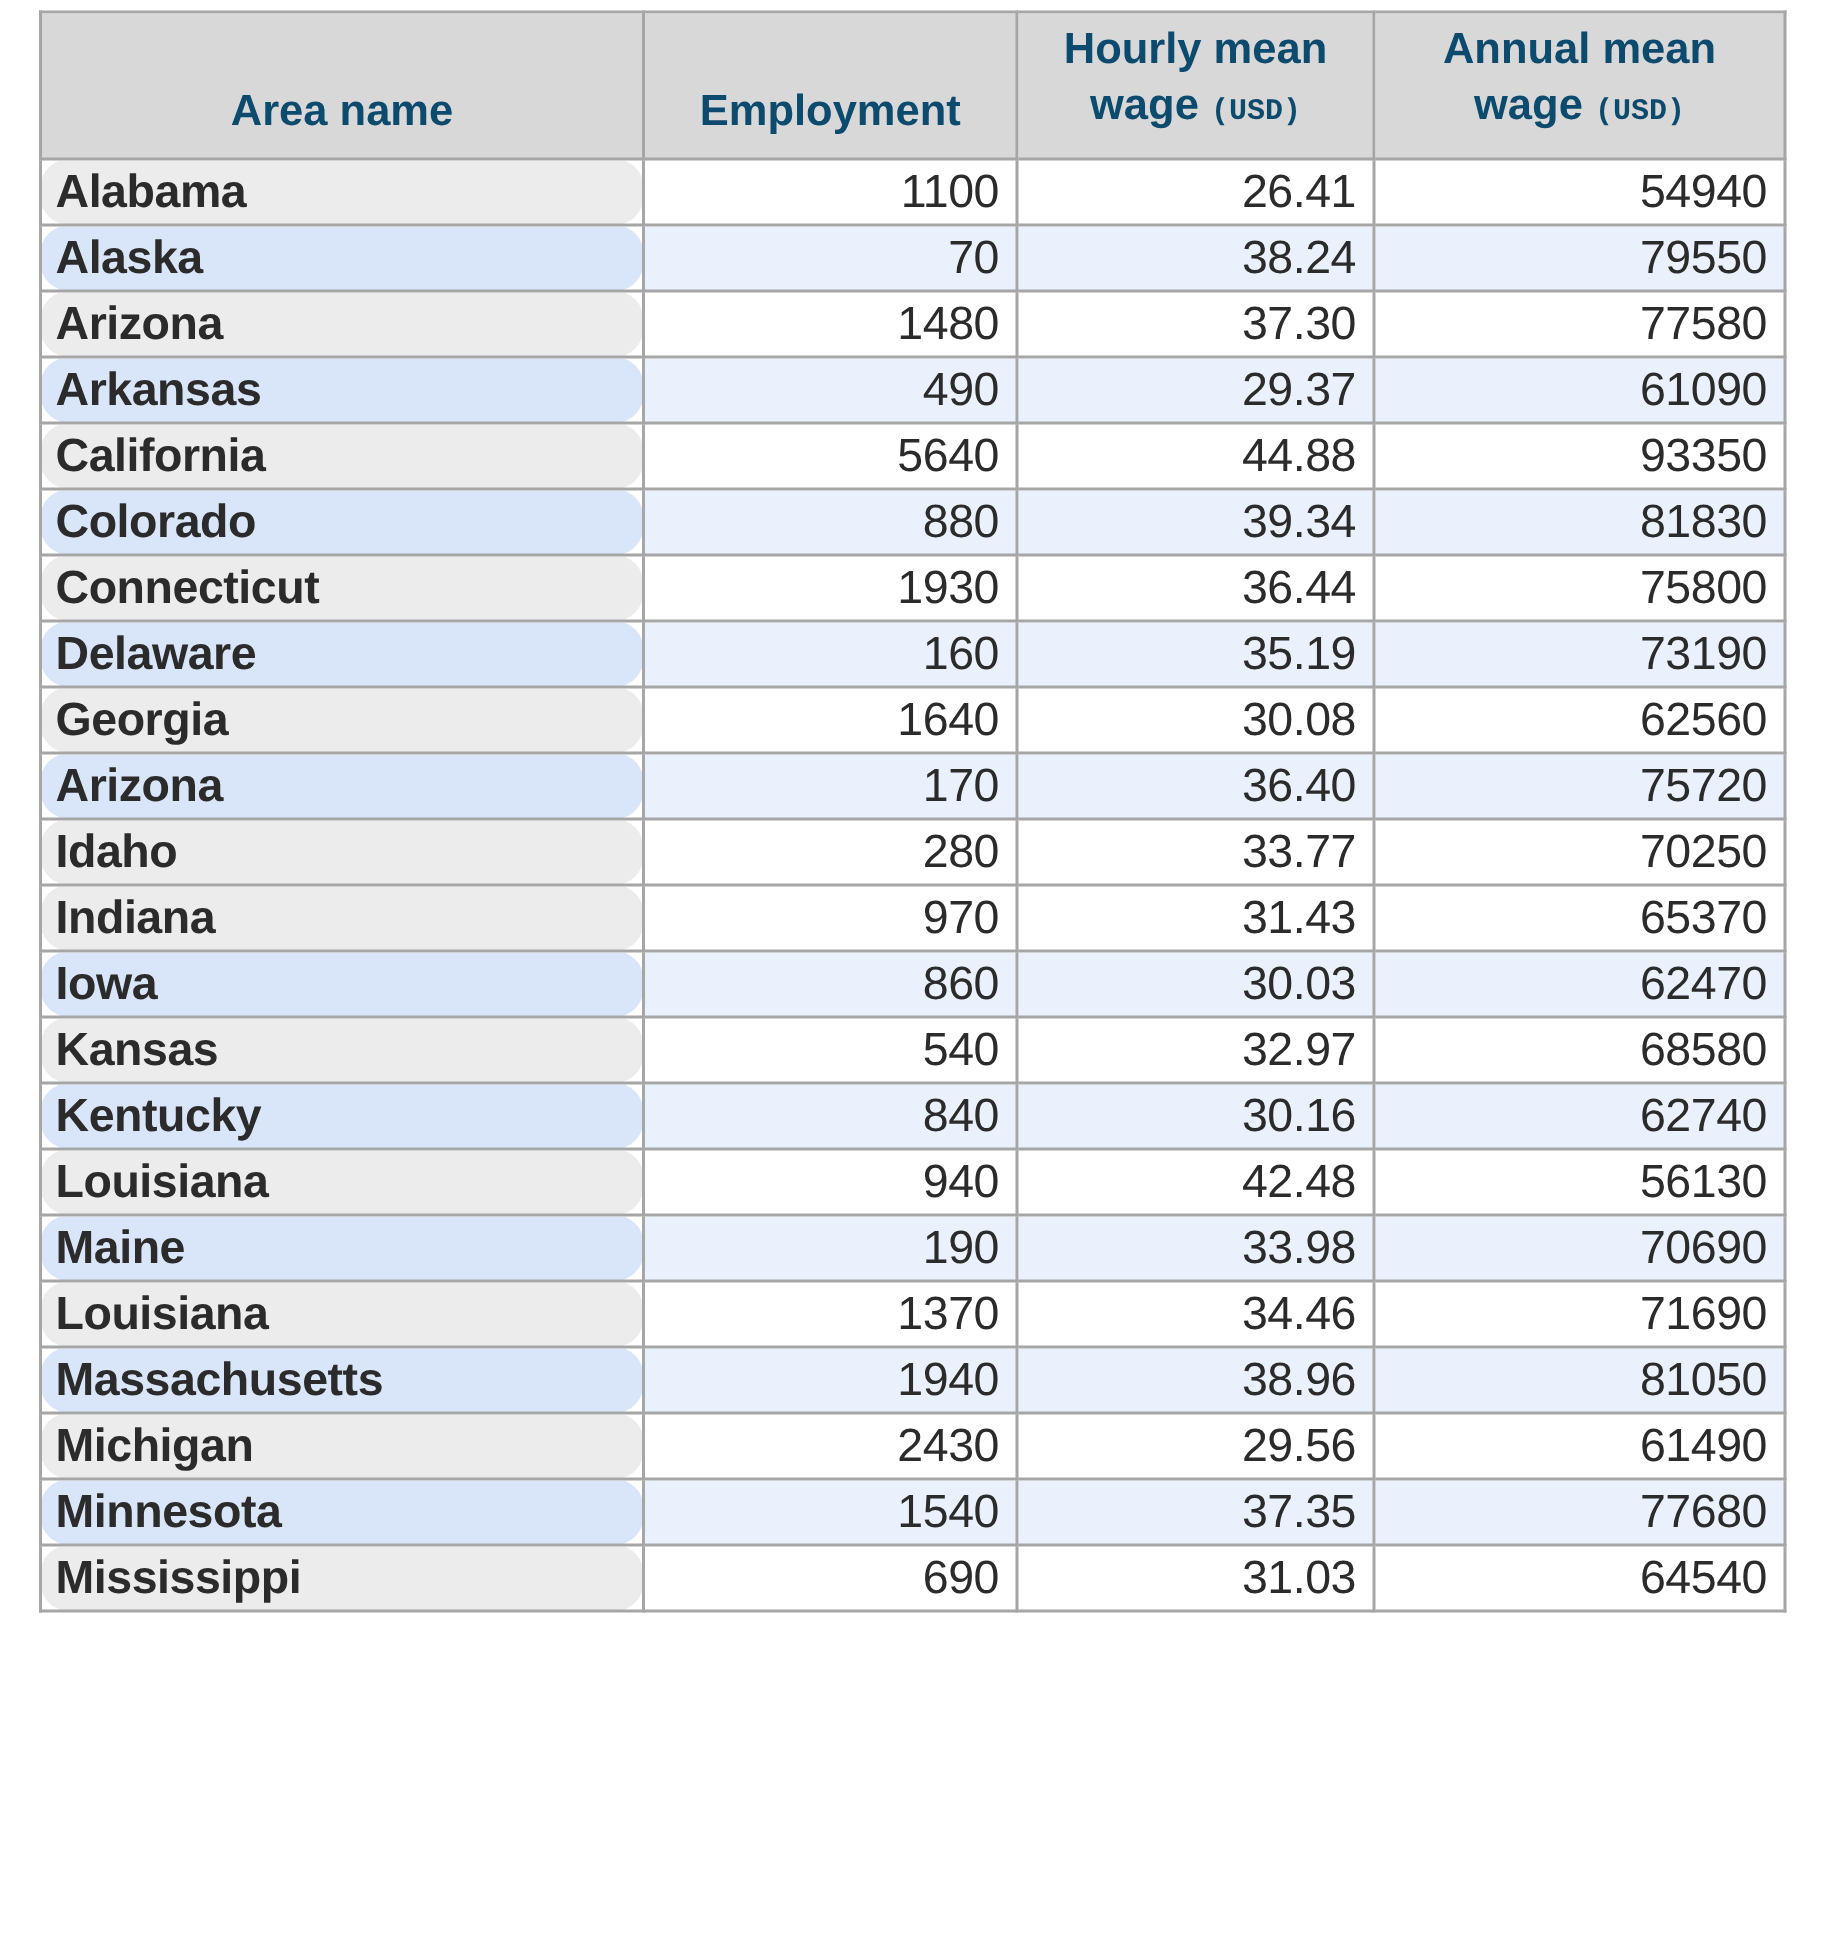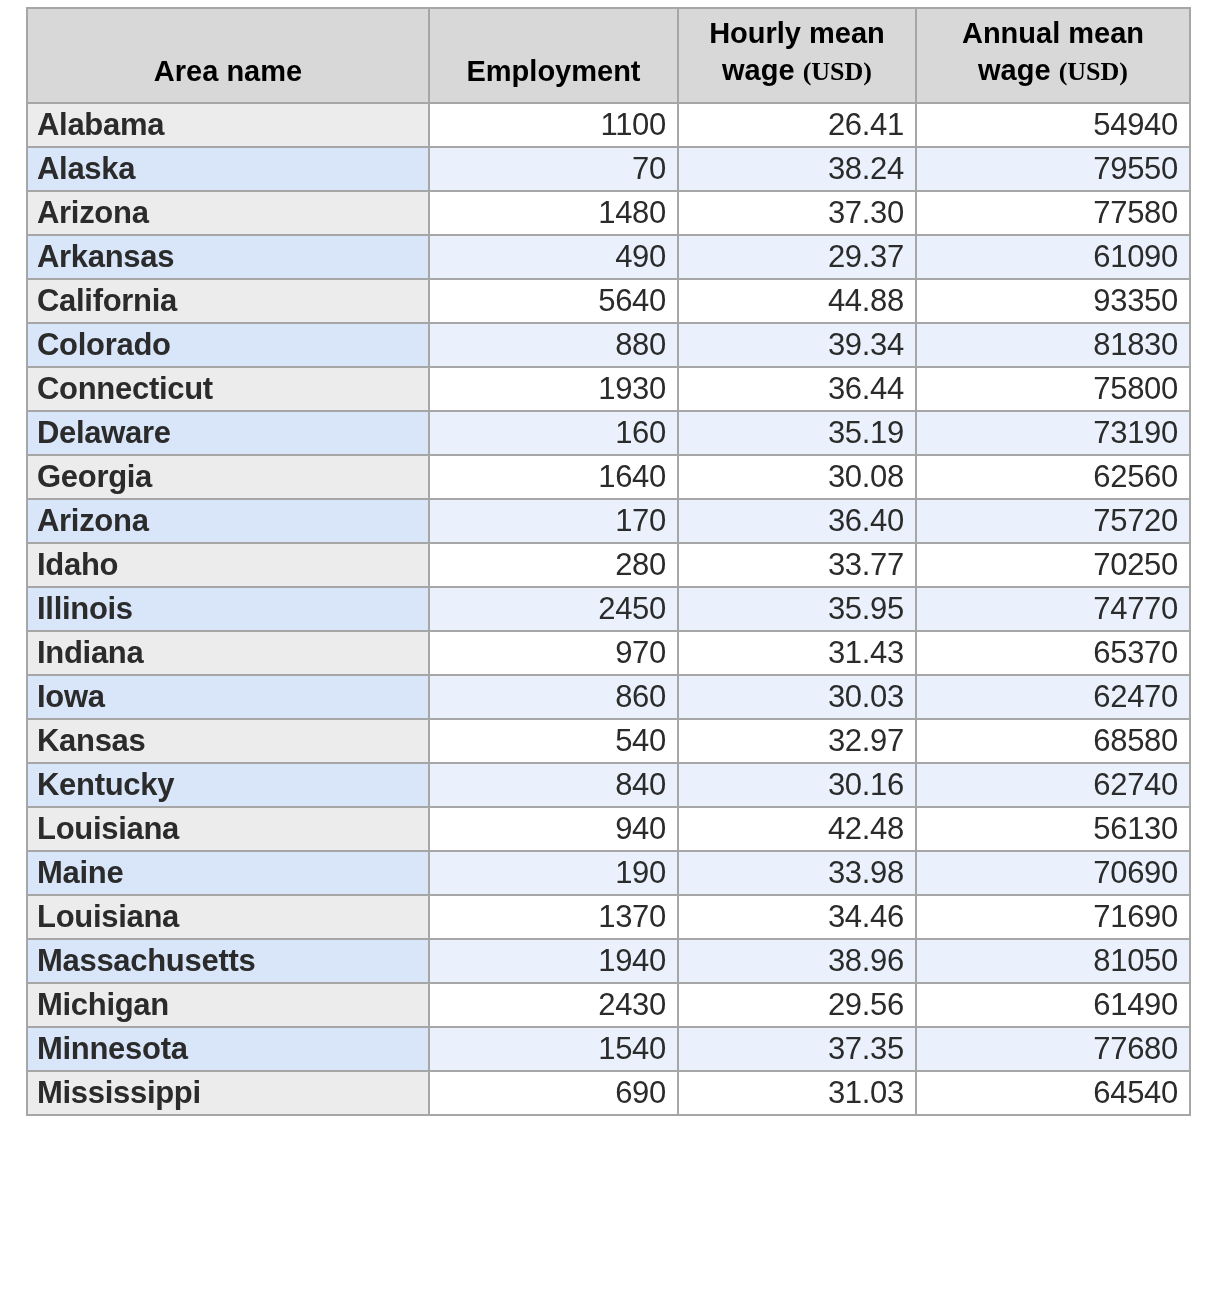--- a/index.html
+++ b/index.html
@@ -34,37 +34,38 @@
   }
   thead th {
     background: #d8d8d8;
     height: 90px;
     vertical-align: bottom;
     text-align: center;
     font-weight: bold;
     font-size: 29px;
     line-height: 37px;
     padding: 6px 8px 12px 8px;
-    color: #000000;
+    color: #0c4a6e;
   }
   thead .unit {
-    font-family: Liberation Serif, serif;
-    font-size: 26px;
+    font-family: Liberation Mono, monospace;
+    font-size: 20px;
     font-weight: bold;
   }
   tbody td {
     height: 44px;
     font-size: 31px;
     letter-spacing: -0.3px;
     vertical-align: middle;
     padding: 0 11px 0 9px;
   }
   td.area {
     text-align: left;
     font-weight: bold;
+    border-radius: 19px;
   }
   td.num {
     text-align: right;
     font-weight: normal;
   }
   tr.plain  td.area { background: #ececec; }
   tr.plain  td.num  { background: #ffffff; }
   tr.shaded td.area { background: #d9e6fa; margin-left: 42px; }
   tr.shaded td.num  { background: #eaf1fc; }
 </style>
@@ -167,26 +168,20 @@
     <td class="num">170</td>
     <td class="num">36.40</td>
     <td class="num">75720</td>
   </tr>
         <tr class="plain">
     <td class="area">Idaho</td>
     <td class="num">280</td>
     <td class="num">33.77</td>
     <td class="num">70250</td>
   </tr>
-        <tr class="shaded">
-    <td class="area">Illinois</td>
-    <td class="num">2450</td>
-    <td class="num">35.95</td>
-    <td class="num">74770</td>
-  </tr>
         <tr class="plain">
     <td class="area">Indiana</td>
     <td class="num">970</td>
     <td class="num">31.43</td>
     <td class="num">65370</td>
   </tr>
         <tr class="shaded">
     <td class="area">Iowa</td>
     <td class="num">860</td>
     <td class="num">30.03</td>

